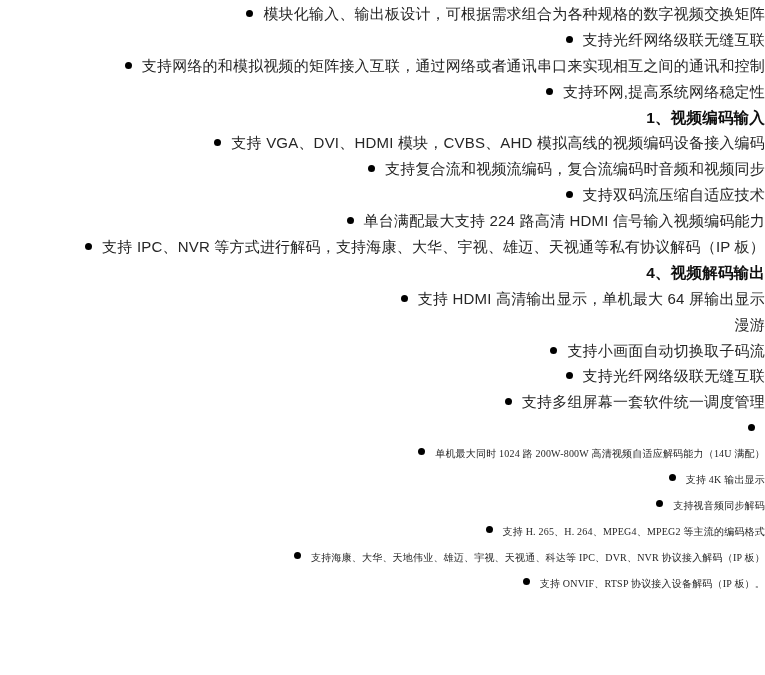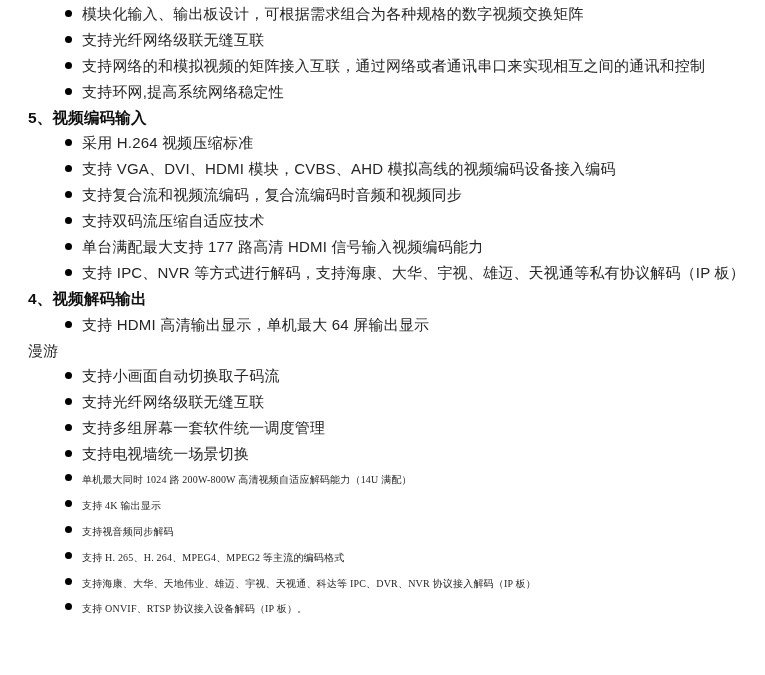--- a/index.html
+++ b/index.html
@@ -16,20 +16,21 @@
     font-family: "Liberation Sans", sans-serif;
     font-size: 15px;
     color: #262626;
     box-sizing: border-box;
     padding-top: 1px;
   }
   .line {
     height: 25.9px;
     line-height: 25.9px;
     white-space: nowrap;
+    text-align: right;
   }
   .line.heading {
     padding-left: 28px;
     font-weight: bold;
     color: #0f0f0f;
     font-size: 15.5px;
   }
   .line.wrap {
     padding-left: 28px;
   }
@@ -55,34 +56,33 @@
 </style>
 </head>
 <body>
 
 <div class="page">
   <div>
       <div class="line bullet"><span class="bullet-glyph"></span><span class="text">模块化输入、输出板设计，可根据需求组合为各种规格的数字视频交换矩阵</span></div>
       <div class="line bullet"><span class="bullet-glyph"></span><span class="text">支持光纤网络级联无缝互联</span></div>
       <div class="line bullet"><span class="bullet-glyph"></span><span class="text">支持网络的和模拟视频的矩阵接入互联，通过网络或者通讯串口来实现相互之间的通讯和控制</span></div>
       <div class="line bullet"><span class="bullet-glyph"></span><span class="text">支持环网,提高系统网络稳定性</span></div>
-      <div class="line heading"><span class="text">5、视频编码输入</span></div>
-      <div class="line bullet"><span class="bullet-glyph"></span><span class="text">采用 H.264 视频压缩标准</span></div>
+      <div class="line heading"><span class="text">1、视频编码输入</span></div>
       <div class="line bullet"><span class="bullet-glyph"></span><span class="text">支持 VGA、DVI、HDMI 模块，CVBS、AHD 模拟高线的视频编码设备接入编码</span></div>
       <div class="line bullet"><span class="bullet-glyph"></span><span class="text">支持复合流和视频流编码，复合流编码时音频和视频同步</span></div>
       <div class="line bullet"><span class="bullet-glyph"></span><span class="text">支持双码流压缩自适应技术</span></div>
-      <div class="line bullet"><span class="bullet-glyph"></span><span class="text">单台满配最大支持 177 路高清 HDMI 信号输入视频编码能力</span></div>
+      <div class="line bullet"><span class="bullet-glyph"></span><span class="text">单台满配最大支持 224 路高清 HDMI 信号输入视频编码能力</span></div>
       <div class="line bullet"><span class="bullet-glyph"></span><span class="text">支持 IPC、NVR 等方式进行解码，支持海康、大华、宇视、雄迈、天视通等私有协议解码（IP 板）</span></div>
       <div class="line heading"><span class="text">4、视频解码输出</span></div>
       <div class="line bullet"><span class="bullet-glyph"></span><span class="text">支持 HDMI 高清输出显示，单机最大 64 屏输出显示</span></div>
       <div class="line wrap"><span class="text">漫游</span></div>
       <div class="line bullet"><span class="bullet-glyph"></span><span class="text">支持小画面自动切换取子码流</span></div>
       <div class="line bullet"><span class="bullet-glyph"></span><span class="text">支持光纤网络级联无缝互联</span></div>
       <div class="line bullet"><span class="bullet-glyph"></span><span class="text">支持多组屏幕一套软件统一调度管理</span></div>
-      <div class="line bullet"><span class="bullet-glyph"></span><span class="text">支持电视墙统一场景切换</span></div>
+      <div class="line bullet"><span class="bullet-glyph"></span></div>
       <div class="line bullet mono"><span class="bullet-glyph"></span><span class="text">单机最大同时 1024 路 200W-800W 高清视频自适应解码能力（14U 满配）</span></div>
       <div class="line bullet mono"><span class="bullet-glyph"></span><span class="text">支持 4K 输出显示</span></div>
       <div class="line bullet mono"><span class="bullet-glyph"></span><span class="text">支持视音频同步解码</span></div>
       <div class="line bullet mono"><span class="bullet-glyph"></span><span class="text">支持 H. 265、H. 264、MPEG4、MPEG2 等主流的编码格式</span></div>
       <div class="line bullet mono"><span class="bullet-glyph"></span><span class="text">支持海康、大华、天地伟业、雄迈、宇视、天视通、科达等 IPC、DVR、NVR 协议接入解码（IP 板）</span></div>
       <div class="line bullet mono"><span class="bullet-glyph"></span><span class="text">支持 ONVIF、RTSP 协议接入设备解码（IP 板）。</span></div>
     </div>
 </div>
 
 </body></html>

